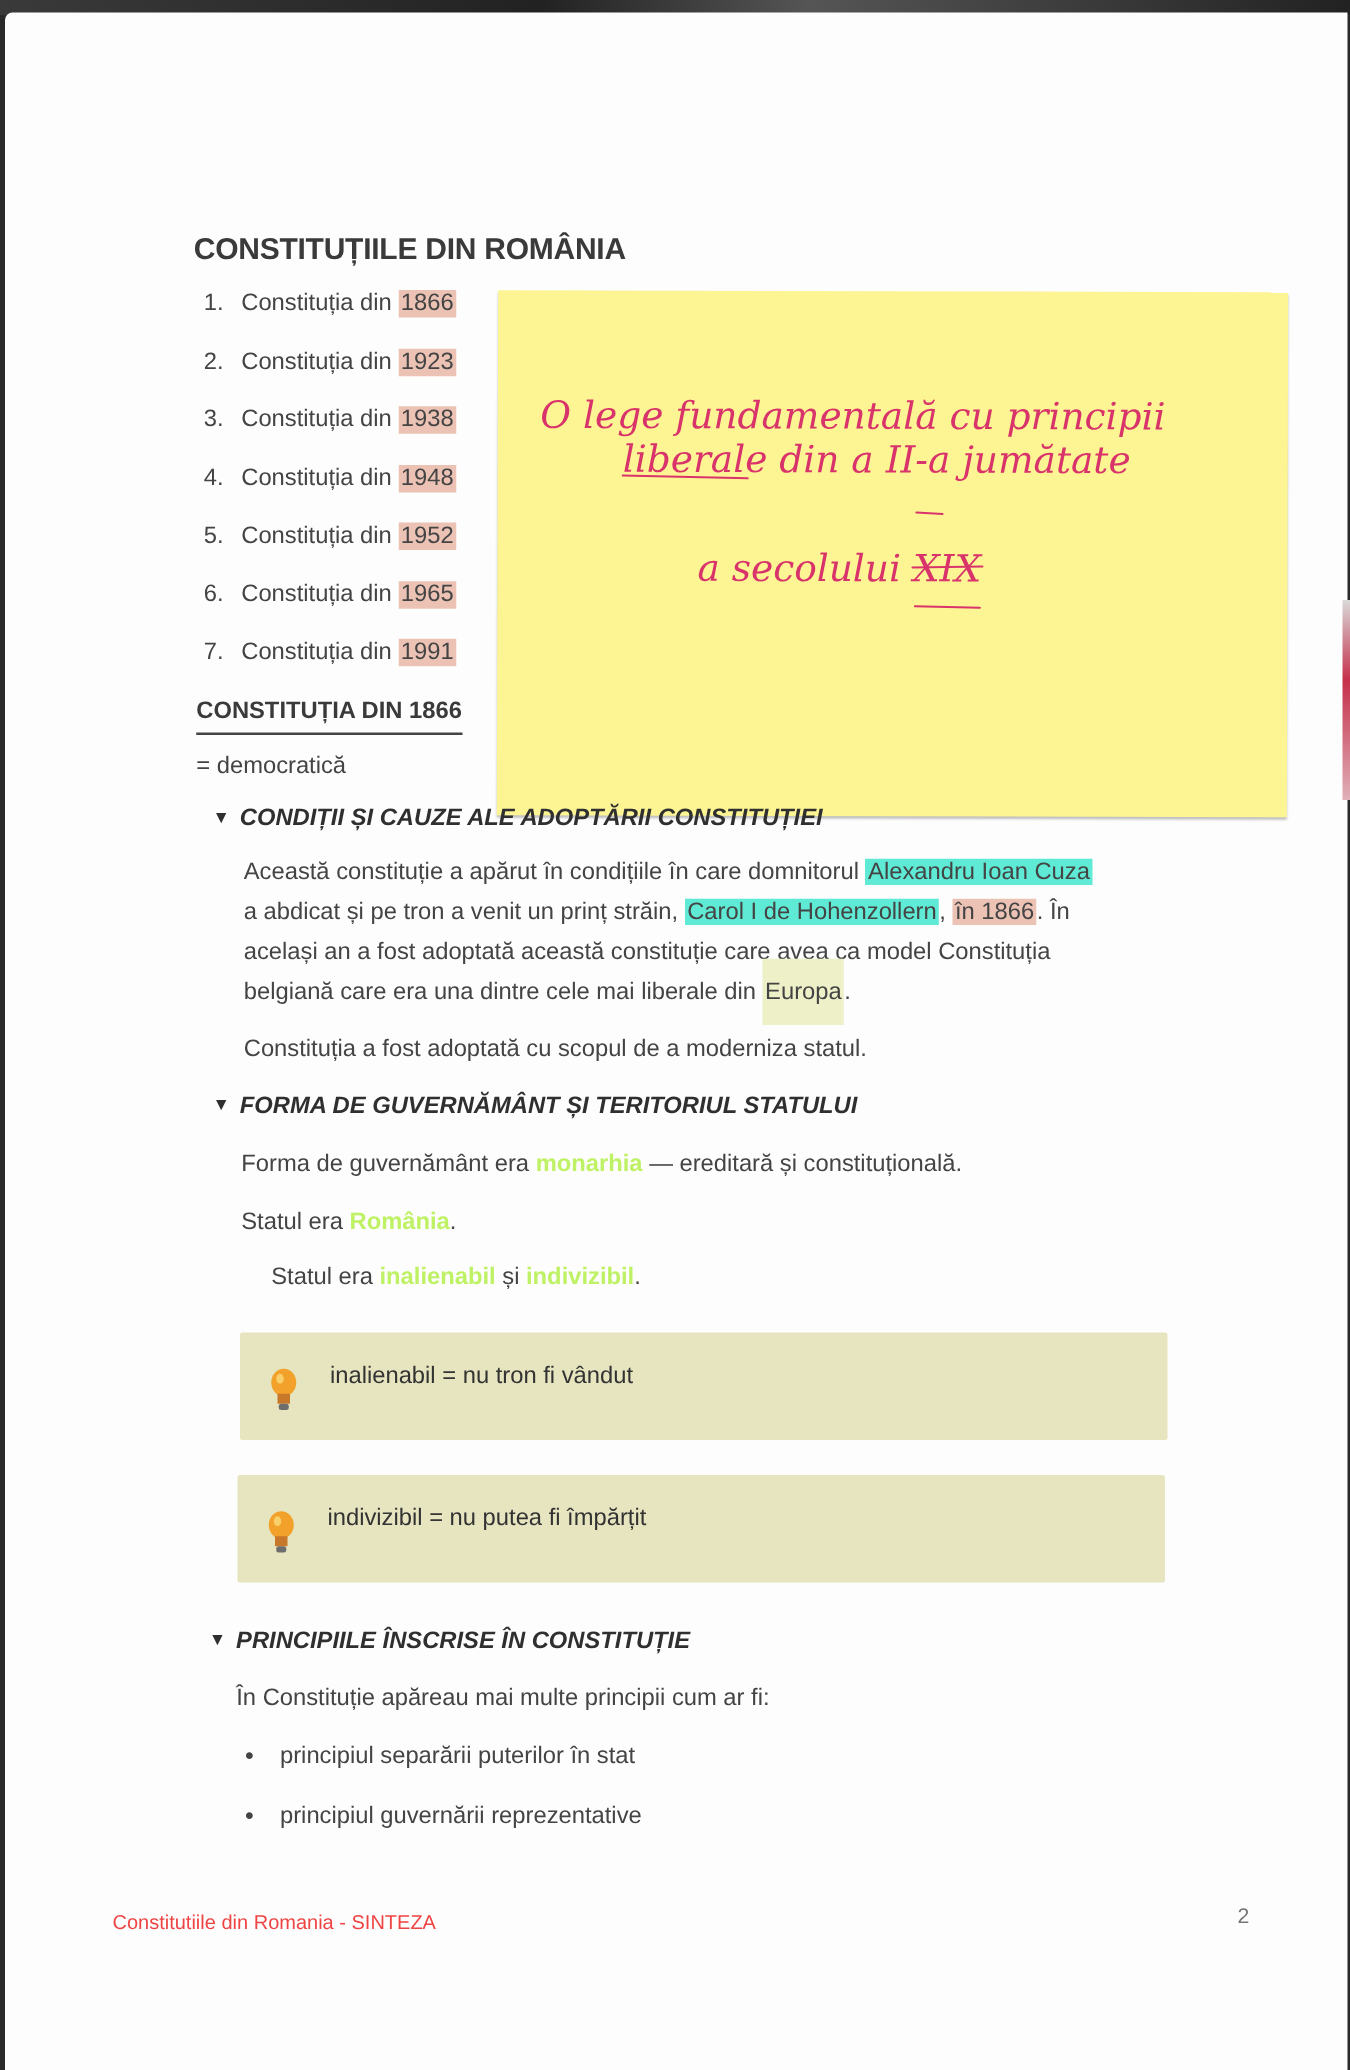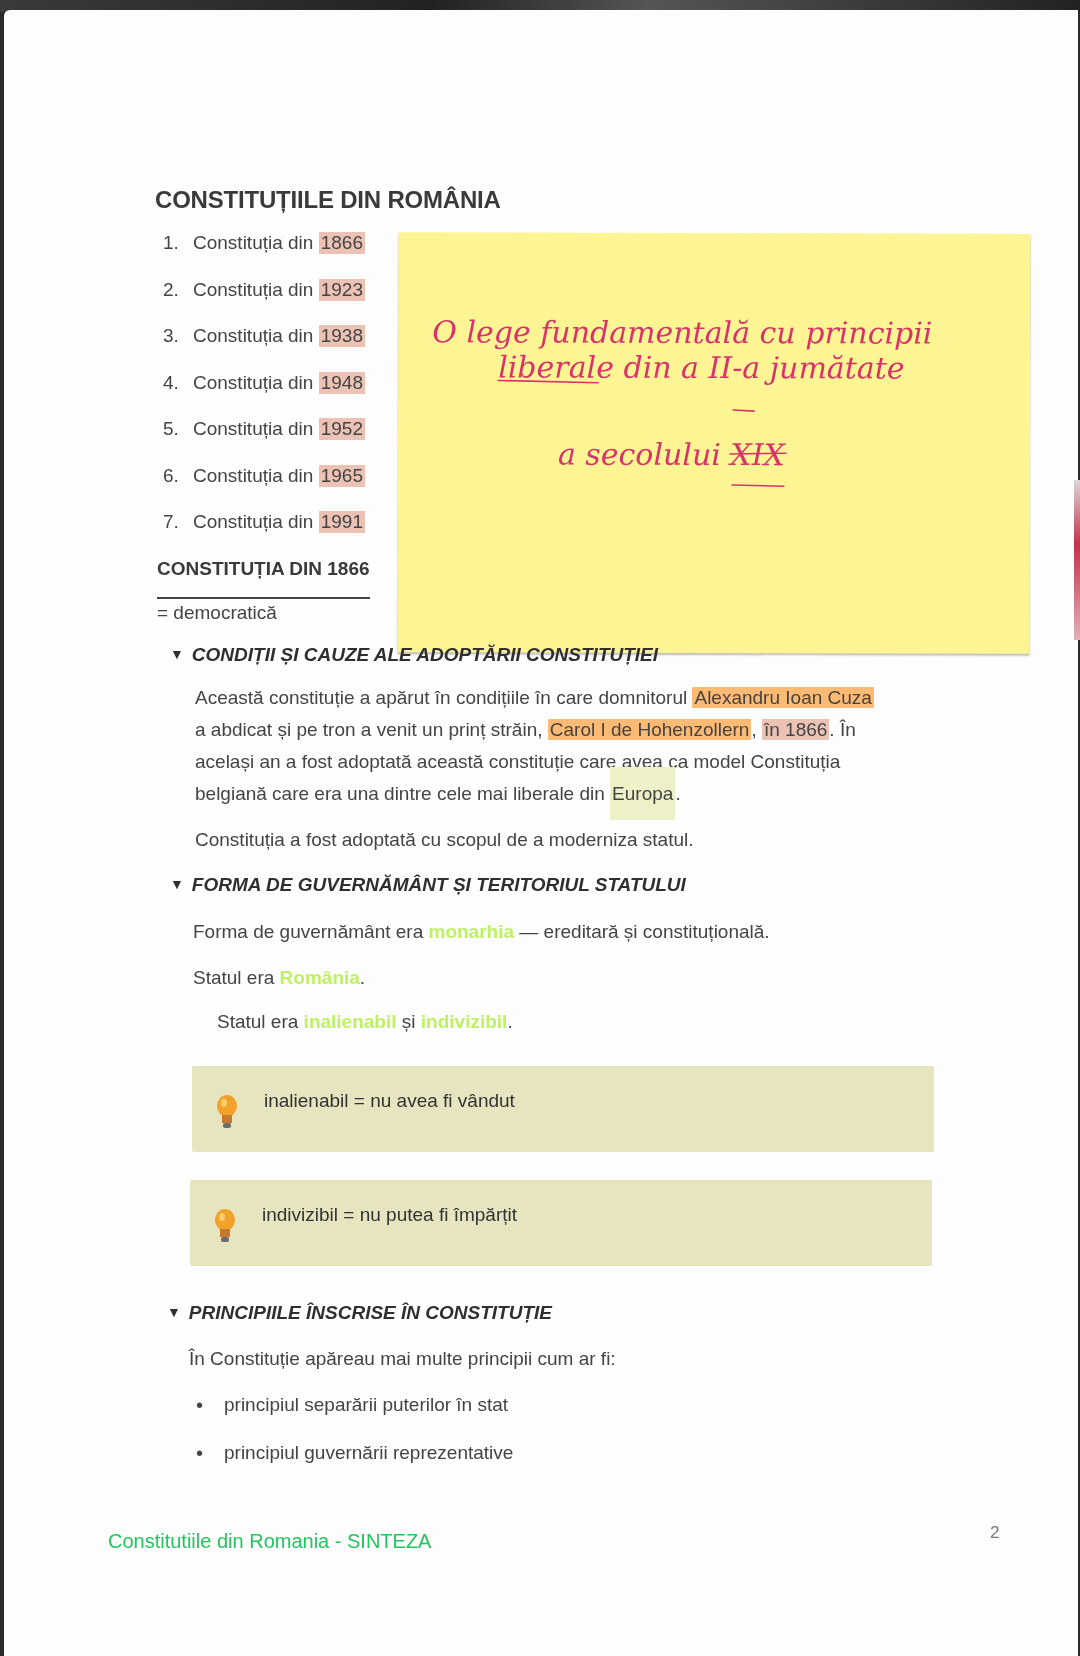--- a/index.html
+++ b/index.html
@@ -23,26 +23,26 @@
     background: linear-gradient(#d9d9d9, #c5304a 40%, #e0b0b8);
   }
   .h1 {
     position: absolute; left: 155px; top: 186px;
     font-size: 24px; font-weight: bold; color: #3a3a3a; letter-spacing: -0.2px;
   }
   .olist { position: absolute; left: 163px; top: 232px; margin: 0; padding: 0; list-style: none; }
   .olist li { height: 46.5px; font-size: 19px; color: #444; display: flex; align-items: flex-start; }
   .olist .num { width: 30px; }
   .hl-red { background: #ebc2b4; padding: 0 2px; }
-  .hl-cream { background: #fdba74; padding: 0 2px; text-align: right; }
+  .hl-cream { background: #5eead4; padding: 0 2px; text-align: right; }
   .hl-green { background: #eef0c8; padding: 16px 2px; }
   .h2 {
     position: absolute; left: 157px; top: 558px;
     font-size: 19px; font-weight: bold; color: #3a3a3a;
-    border-bottom: 2px solid #444; padding-bottom: 17px;
+    border-bottom: 2px solid #444; padding-bottom: 6px;
   }
   .definition { position: absolute; left: 157px; top: 602px; font-size: 19px; color: #444; }
   .sticky {
     position: absolute; left: 398px; top: 233px; width: 632px; height: 420px;
     background: #fdf594;
     box-shadow: 0 2px 2px rgba(0,0,0,0.25);
     transform: rotate(0.15deg);
   }
   .sticky svg { position: absolute; left: 0; top: 0; }
   .section-head {
@@ -53,21 +53,21 @@
   .para b { color: #bef264; }
   .callout {
     position: absolute; left: 192px; width: 742px; height: 86px;
     background: #e6e5bf; border-radius: 2px;
   }
   .callout .bulb { position: absolute; left: 24px; top: 28px; }
   .callout .txt { position: absolute; left: 72px; top: 24px; font-size: 19px; color: #333; }
   .ul { position: absolute; left: 196px; margin: 0; padding: 0; list-style: none; }
   .ul li { font-size: 19px; color: #444; height: 48px; display: flex; }
   .ul .dot { width: 28px; font-size: 20px; }
-  .footer-left { position: absolute; left: 108px; top: 1530px; font-size: 20px; color: #22c55e; }
+  .footer-left { position: absolute; left: 90px; top: 1530px; font-size: 16px; color: #ef4444; }
   .footer-right { position: absolute; left: 990px; top: 1523px; font-size: 17px; color: #777; }
 </style>
 </head>
 <body>
 
 <div class="top-edge"></div>
 <div class="page"></div>
 <div class="right-edge"></div>
 
 <div class="h1">CONSTITUȚIILE DIN ROMÂNIA</div>
@@ -127,21 +127,21 @@
 
 <div class="callout" style="top:1066px;">
   <span class="bulb">
     <svg width="22" height="36" viewBox="0 0 22 36">
         <ellipse cx="11" cy="12" rx="10" ry="11" fill="#f2a12a"></ellipse>
         <ellipse cx="8" cy="9" rx="3" ry="4" fill="#f8cf6a"></ellipse>
         <rect x="6" y="21" width="10" height="8" fill="#c8782a"></rect>
         <rect x="7" y="29" width="8" height="5" rx="2" fill="#6d6d6d"></rect>
       </svg>
   </span>
-  <span class="txt">inalienabil = nu avea fi vândut</span>
+  <span class="txt">inalienabil = nu tron fi vândut</span>
 </div>
 <div class="callout" style="top:1180px; left:190px;">
   <span class="bulb">
     <svg width="22" height="36" viewBox="0 0 22 36">
         <ellipse cx="11" cy="12" rx="10" ry="11" fill="#f2a12a"></ellipse>
         <ellipse cx="8" cy="9" rx="3" ry="4" fill="#f8cf6a"></ellipse>
         <rect x="6" y="21" width="10" height="8" fill="#c8782a"></rect>
         <rect x="7" y="29" width="8" height="5" rx="2" fill="#6d6d6d"></rect>
       </svg>
   </span>

